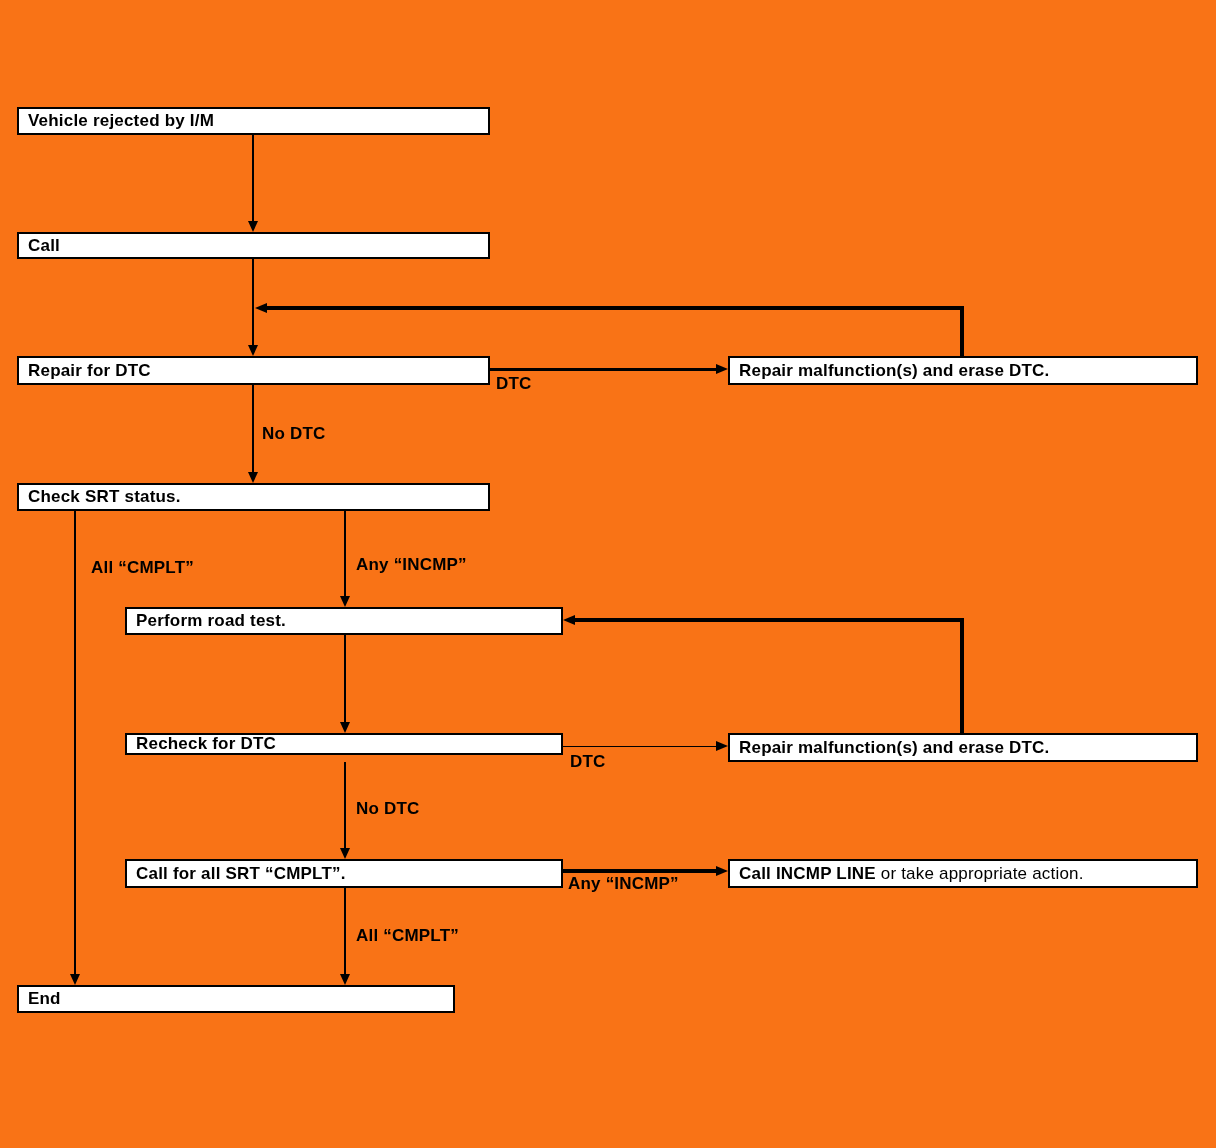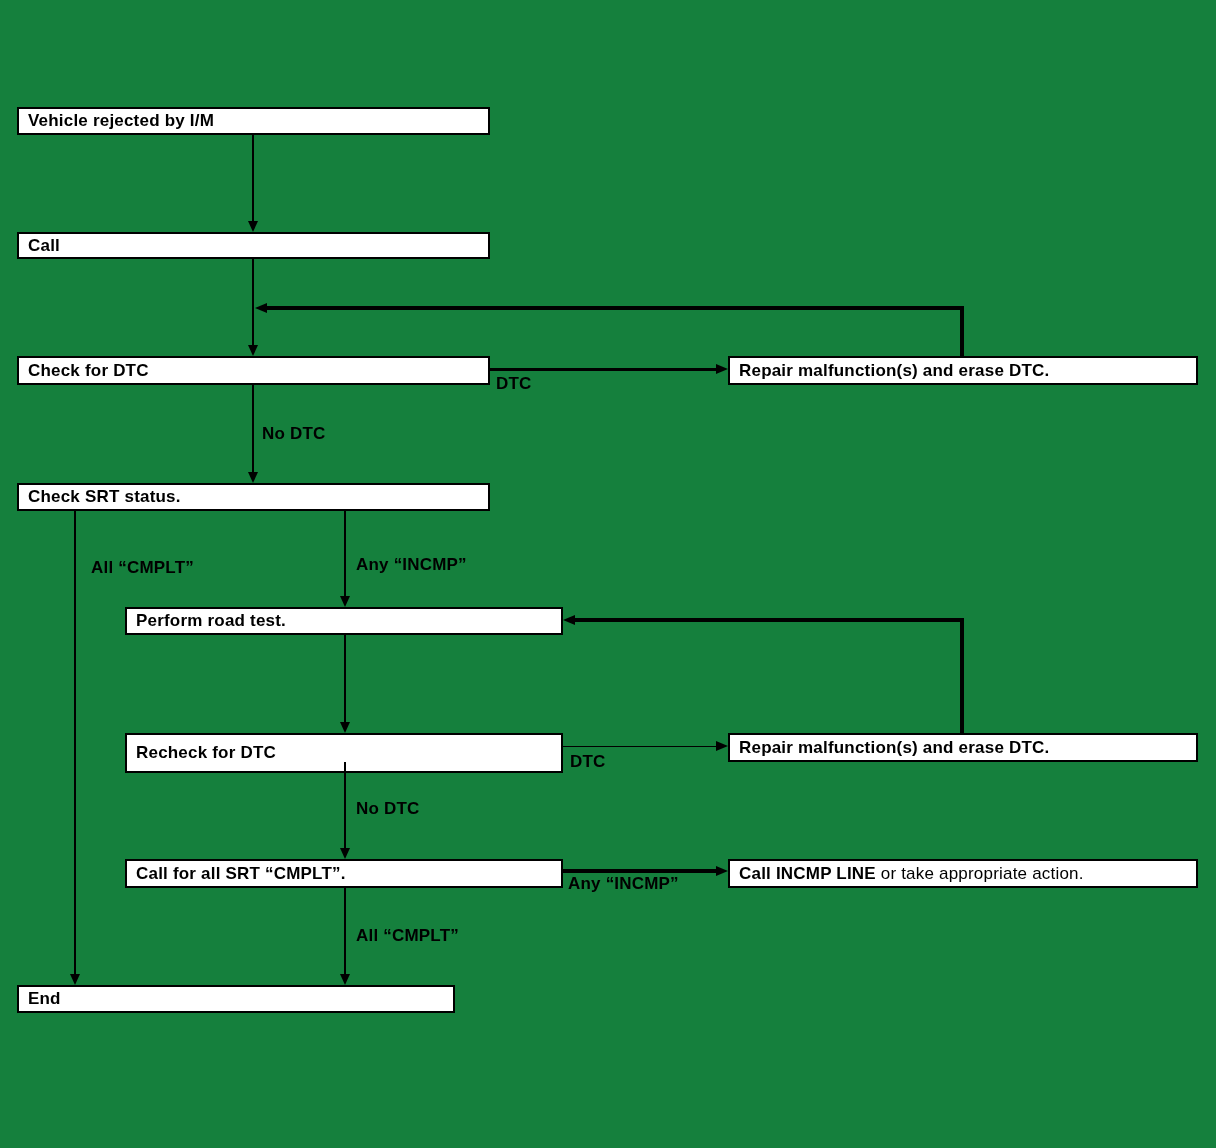--- a/index.html
+++ b/index.html
@@ -1,17 +1,17 @@
 <!DOCTYPE html>
 <html><head>
 <meta charset="utf-8">
 <style>
   html,body { margin:0; padding:0; background:#ffffff; }
   .canvas {
-    position:relative; width:1216px; height:1148px; background:#15803d;
+    position:relative; width:1216px; height:1148px; background:#f97316;
     font-family:"Liberation Sans", sans-serif; color:#000;
     overflow:hidden;
   }
   .node {
     position:absolute; box-sizing:border-box;
     border:2px solid #000; background:#fff;
     display:flex; align-items:center;
   }
   .node-label {
     font-size:17px; font-weight:bold; color:#000;
@@ -35,36 +35,36 @@
 
   <div class="node" style="left:17px;top:107px;width:473px;height:28px">
     <span class="node-label">Vehicle rejected by I/M</span>
   </div>
 
   <div class="node" style="left:17px;top:232px;width:473px;height:27px">
     <span class="node-label">Call</span>
   </div>
 
   <div class="node" style="left:17px;top:356px;width:473px;height:29px">
-    <span class="node-label">Check for DTC</span>
+    <span class="node-label">Repair for DTC</span>
   </div>
 
   <div class="node" style="left:728px;top:356px;width:470px;height:29px">
     <span class="node-label">Repair malfunction(s) and erase DTC.</span>
   </div>
 
   <div class="node" style="left:17px;top:483px;width:473px;height:28px">
     <span class="node-label">Check SRT status.</span>
   </div>
 
   <div class="node" style="left:125px;top:607px;width:438px;height:28px">
     <span class="node-label">Perform road test.</span>
   </div>
 
-  <div class="node" style="left:125px;top:733px;width:438px;height:40px">
+  <div class="node" style="left:125px;top:733px;width:438px;height:22px">
     <span class="node-label">Recheck for DTC</span>
   </div>
 
   <div class="node" style="left:728px;top:733px;width:470px;height:29px">
     <span class="node-label">Repair malfunction(s) and erase DTC.</span>
   </div>
 
   <div class="node" style="left:125px;top:859px;width:438px;height:29px">
     <span class="node-label">Call for all SRT “CMPLT”.</span>
   </div>

